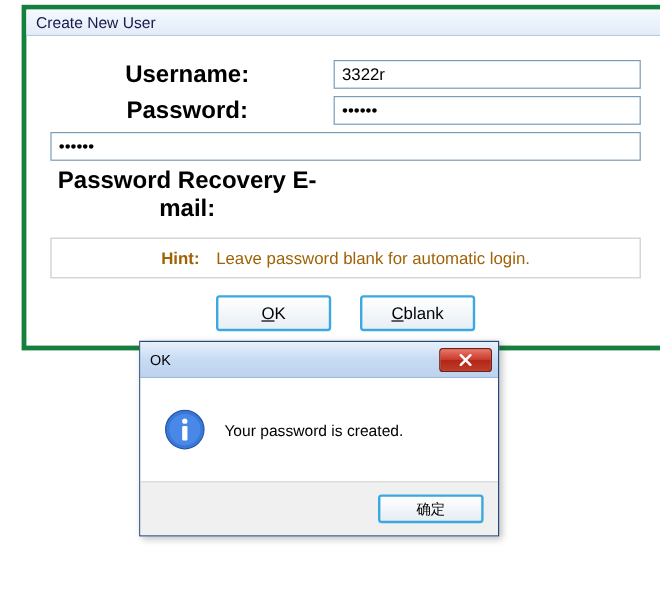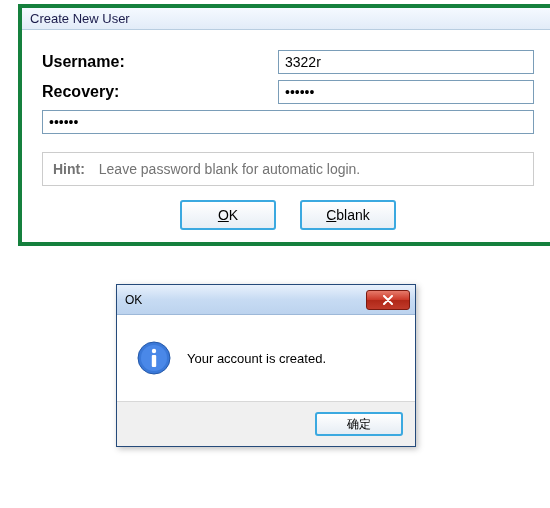--- a/index.html
+++ b/index.html
@@ -30,41 +30,42 @@
     .main-body {
       padding: 20px 20px 12px 20px;
     }
     .form-row {
       display: flex;
       align-items: center;
       margin-bottom: 6px;
     }
     .form-label {
       flex: 0 0 236px;
-      text-align: left;
-      font-size: 16px;
+      text-align: center;
+      font-size: 20px;
       font-weight: bold;
       color: #000;
       padding-right: 8px;
     }
     .form-input {
       flex: 1;
       height: 24px;
       border: 1px solid #7a9db8;
       padding: 2px 6px;
       font-size: 14px;
       font-family: inherit;
       outline: none;
     }
     .hint-box {
       border: 1px solid #ccc;
       margin-top: 12px;
       padding: 8px 10px;
+      text-align: center;
       font-size: 14px;
-      color: #737373;
+      color: #a16207;
     }
     .hint-label { font-weight: bold; margin-right: 10px; }
     .button-row {
       display: flex;
       justify-content: center;
       gap: 24px;
       margin-top: 14px;
     }
     .btn {
       min-width: 96px;
@@ -148,29 +149,30 @@
 <div class="main-dialog">
   <div class="main-title">Create New User</div>
   <div class="main-body">
 
     <div class="form-row">
       <div class="form-label">Username:</div>
       <input class="form-input" type="text" value="3322r" style="">
     </div>
 
     <div class="form-row">
-      <div class="form-label">Recovery:</div>
+      <div class="form-label">Password:</div>
       <input class="form-input" type="text" value="••••••" style="">
     </div>
 
     <div class="form-row">
       <input class="form-input" type="text" value="••••••" style="">
     </div>
 
     <div class="form-row">
+      <div class="form-label">Password Recovery E-mail:</div>
     </div>
 
     <div class="hint-box">
       <span class="hint-label">Hint:</span>
       <span>Leave password blank for automatic login.</span>
     </div>
 
     <div class="button-row">
       <button class="btn"><span class="ul">O</span><span>K</span></button>
       <button class="btn"><span class="ul">C</span><span>blank</span></button>
@@ -192,18 +194,18 @@
   </div>
   <div class="info-body">
     <span class="info-icon">
       <svg width="34" height="34" viewBox="0 0 34 34">
         <circle cx="17" cy="17" r="16" fill="#3a78d8" stroke="#2458a8" stroke-width="1"></circle>
         <circle cx="17" cy="17" r="13" fill="#4a88e8"></circle>
         <circle cx="17" cy="10" r="2.2" fill="#fff"></circle>
         <rect x="14.8" y="14" width="4.4" height="12" rx="1" fill="#fff"></rect>
       </svg>
     </span>
-    <span class="info-msg">Your account is created.</span>
+    <span class="info-msg">Your password is created.</span>
   </div>
   <div class="info-footer">
     <button class="info-ok">确定</button>
   </div>
 </div>
 
 </body></html>

